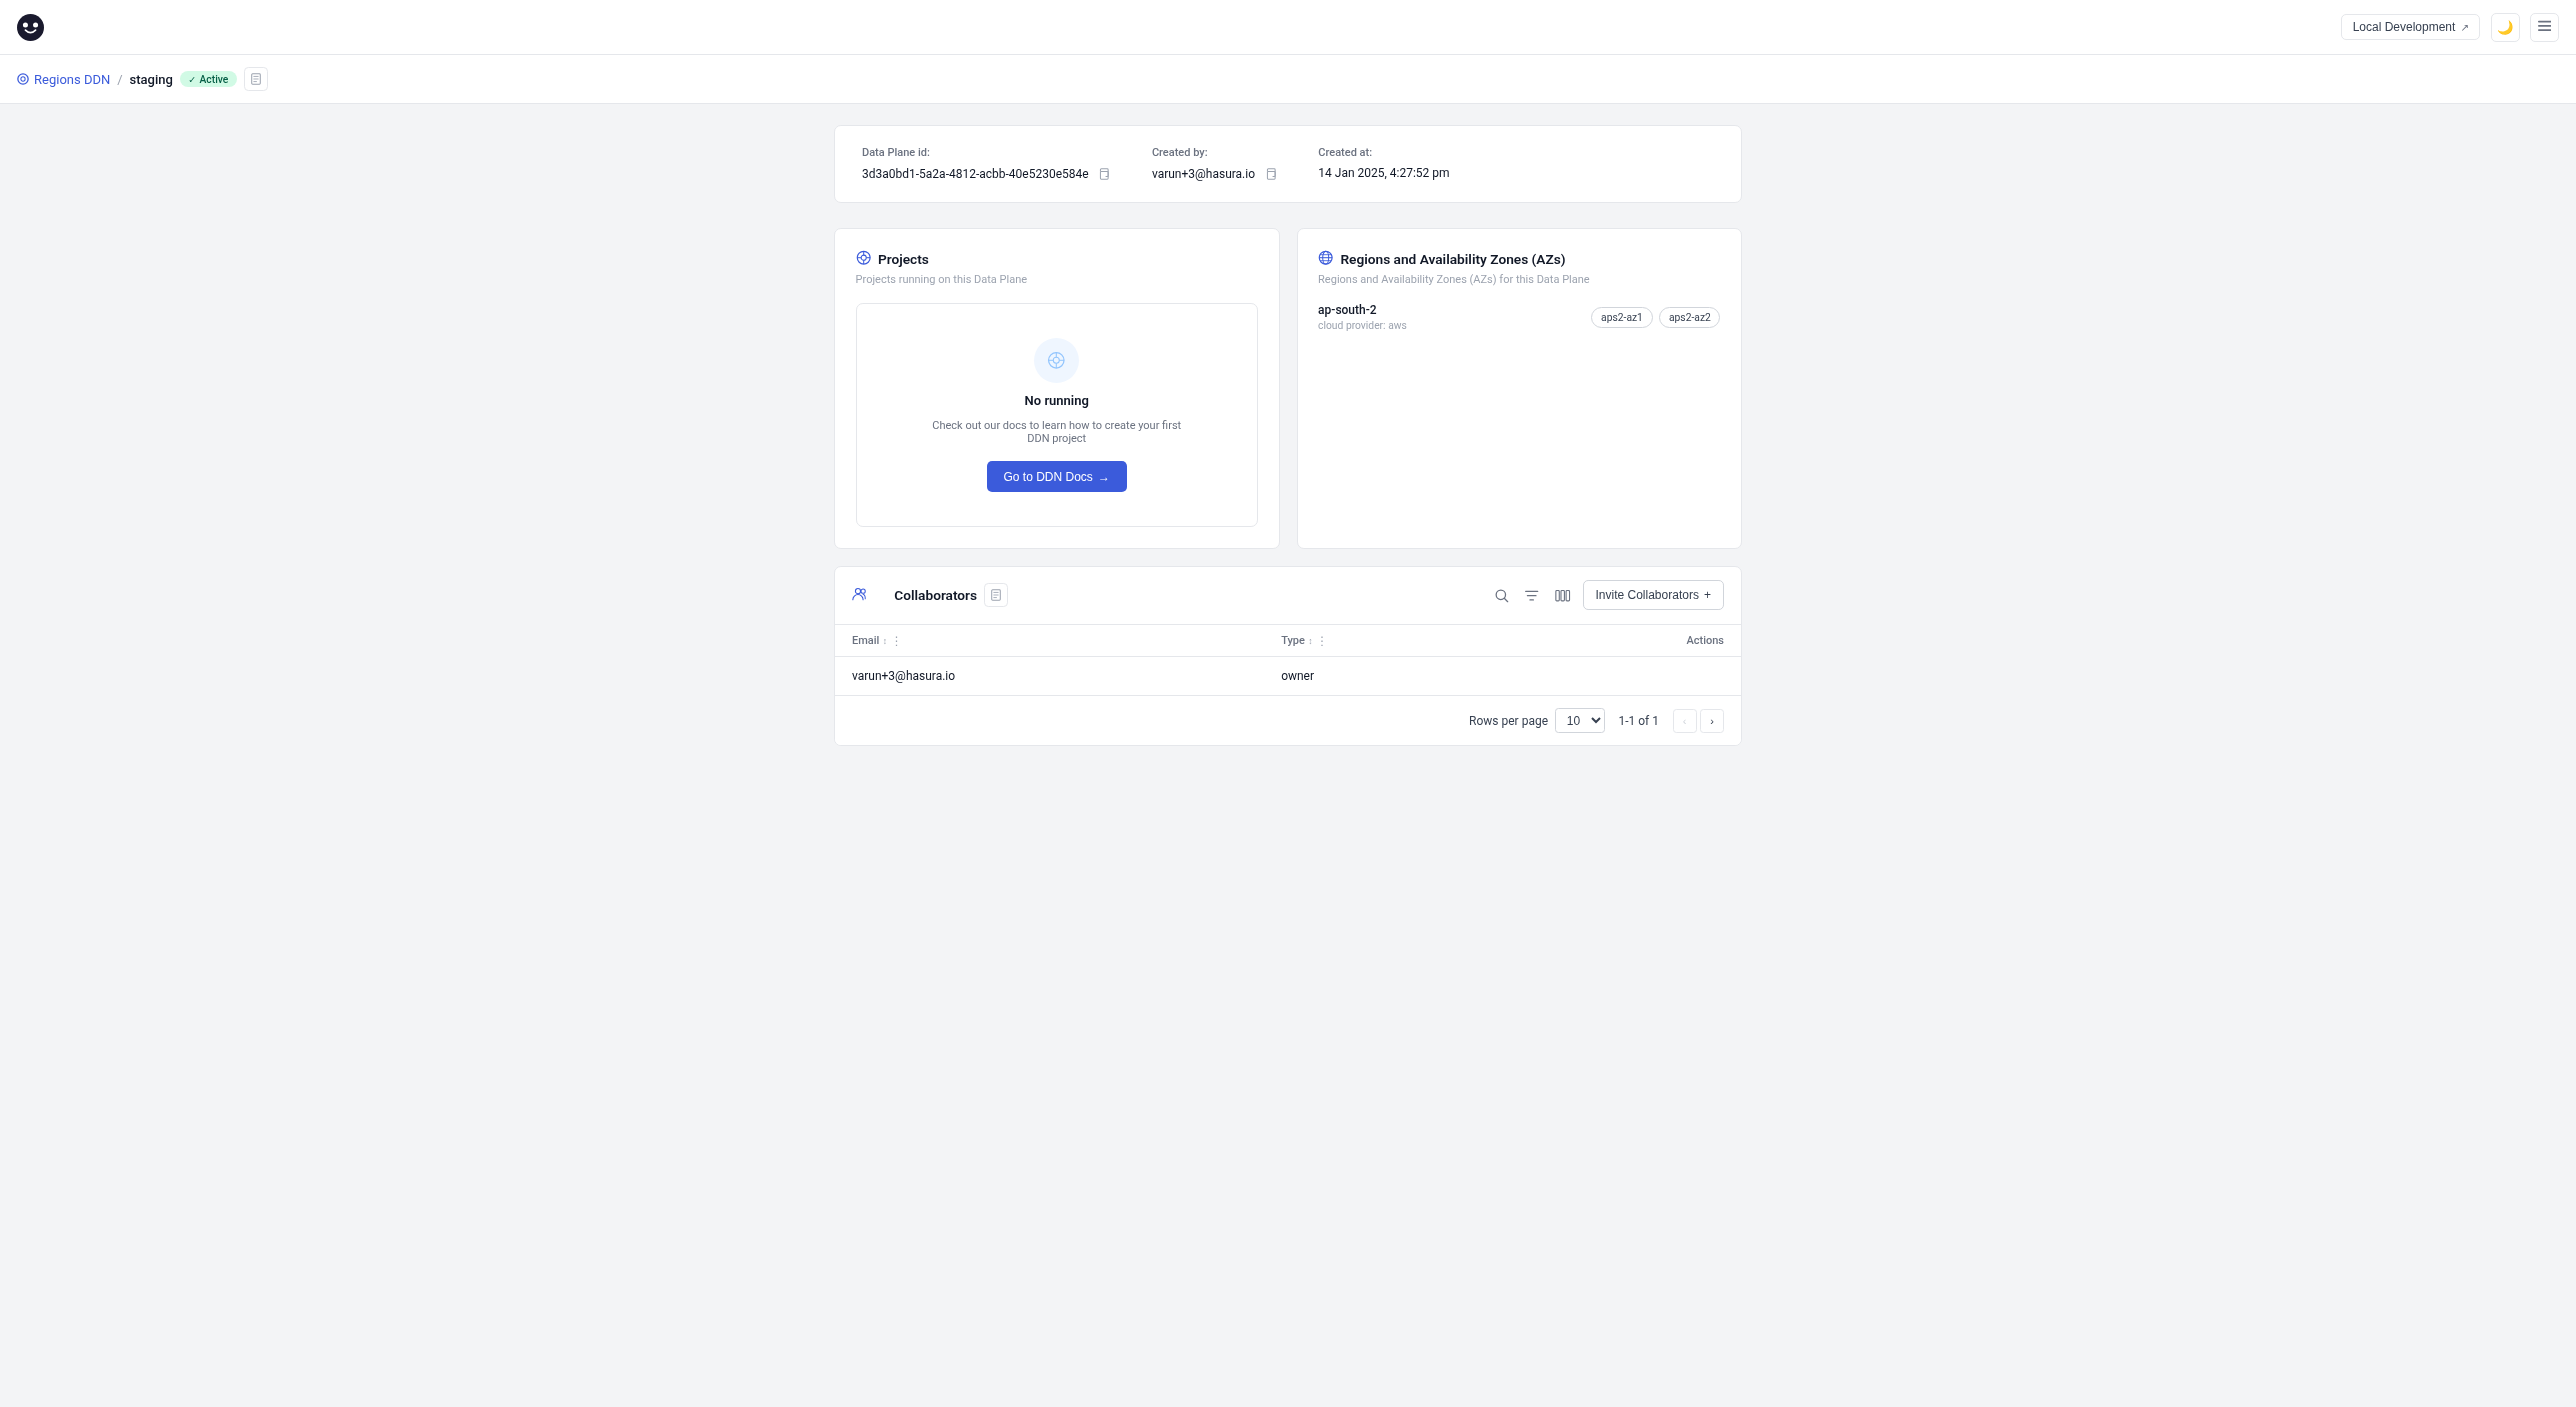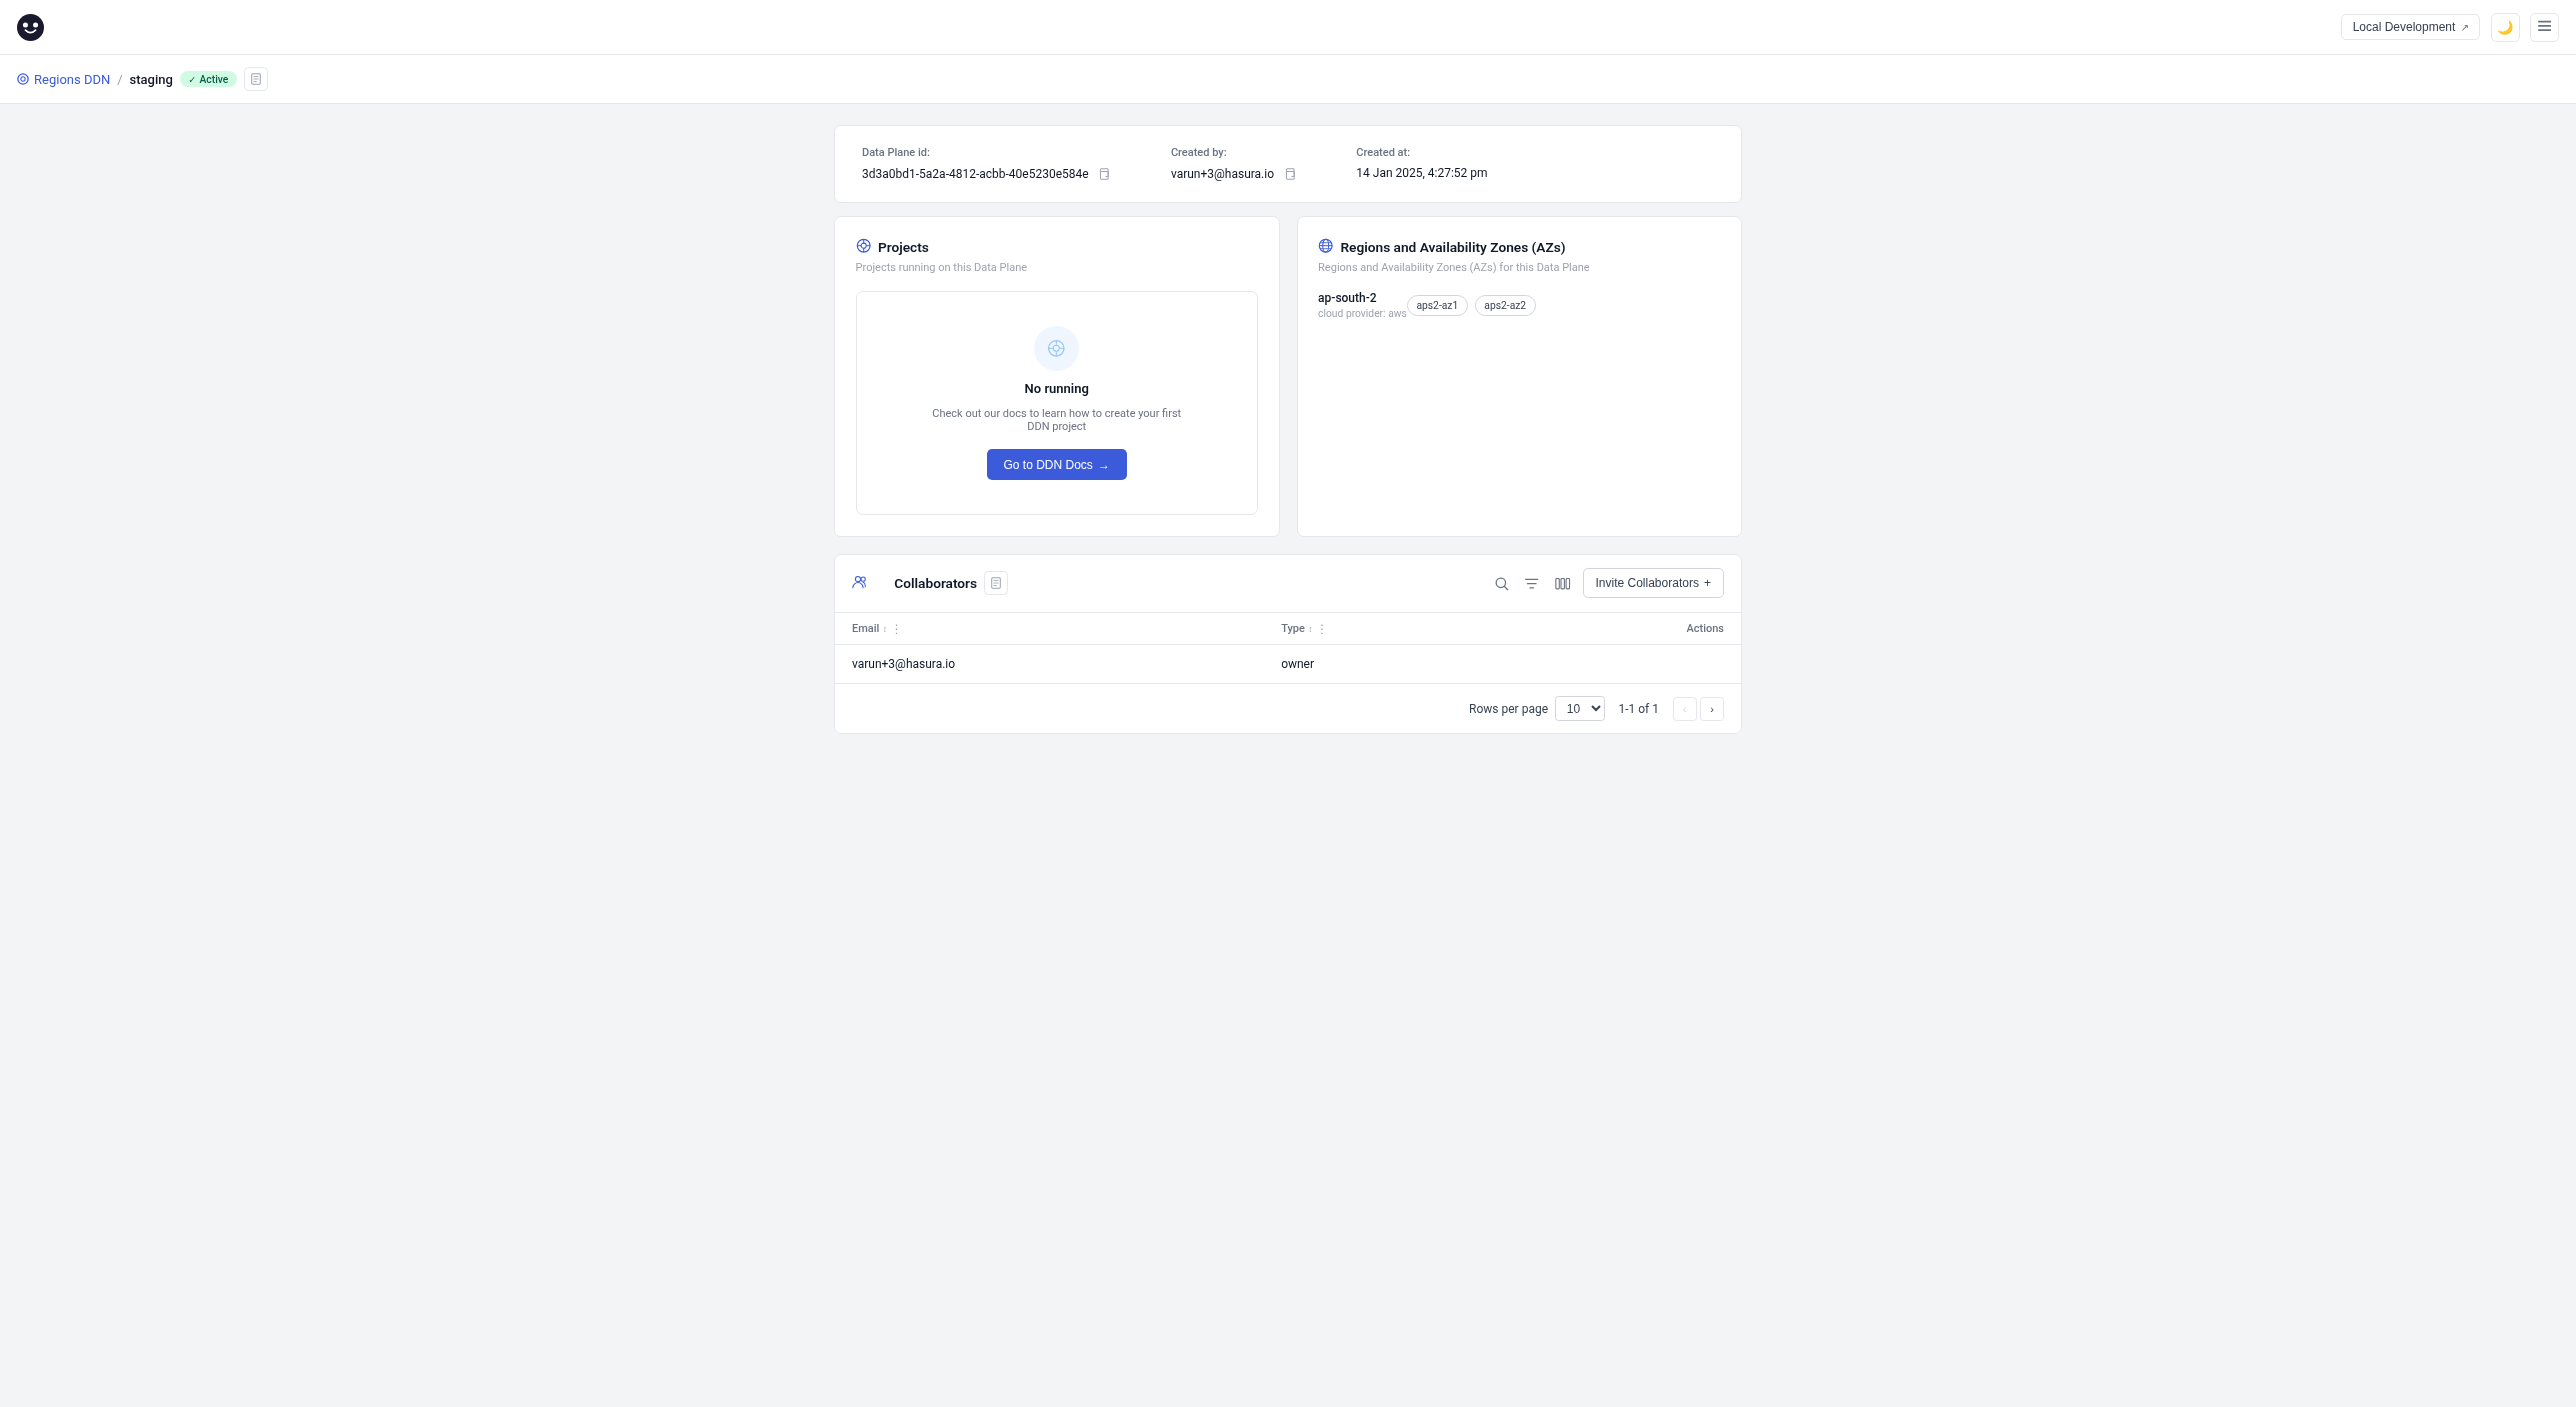--- a/index.html
+++ b/index.html
@@ -124,22 +124,22 @@
       max-width: 942px;
       margin: 0 auto;
     }
     
     .info-row {
       background: #fff;
       border: 0.9px solid #e5e7eb;
       border-radius: 6.9px;
       padding: 20.6px 27px;
       display: flex;
-      gap: 60px;
-      margin-bottom: 13px;
+      gap: 41px;
+      margin-bottom: 25px;
     }
     .info-item {
       display: flex;
       flex-direction: column;
       gap: 6.9px;
     }
     .info-label {
       font-size: 11px;
       color: #6b7280;
       font-weight: 500;
@@ -233,21 +233,21 @@
       display: flex;
       align-items: center;
       gap: 5.1px;
       margin-top: 6px;
     }
     
     .region-item {
       margin-top: 13.7px;
       display: flex;
       align-items: center;
-      justify-content: flex-start;
+      justify-content: space-between;
     }
     .region-name {
       font-size: 12px;
       font-weight: 500;
       color: #111827;
     }
     .region-provider {
       font-size: 10.3px;
       color: #9ca3af;
       margin-top: 1.7px;

